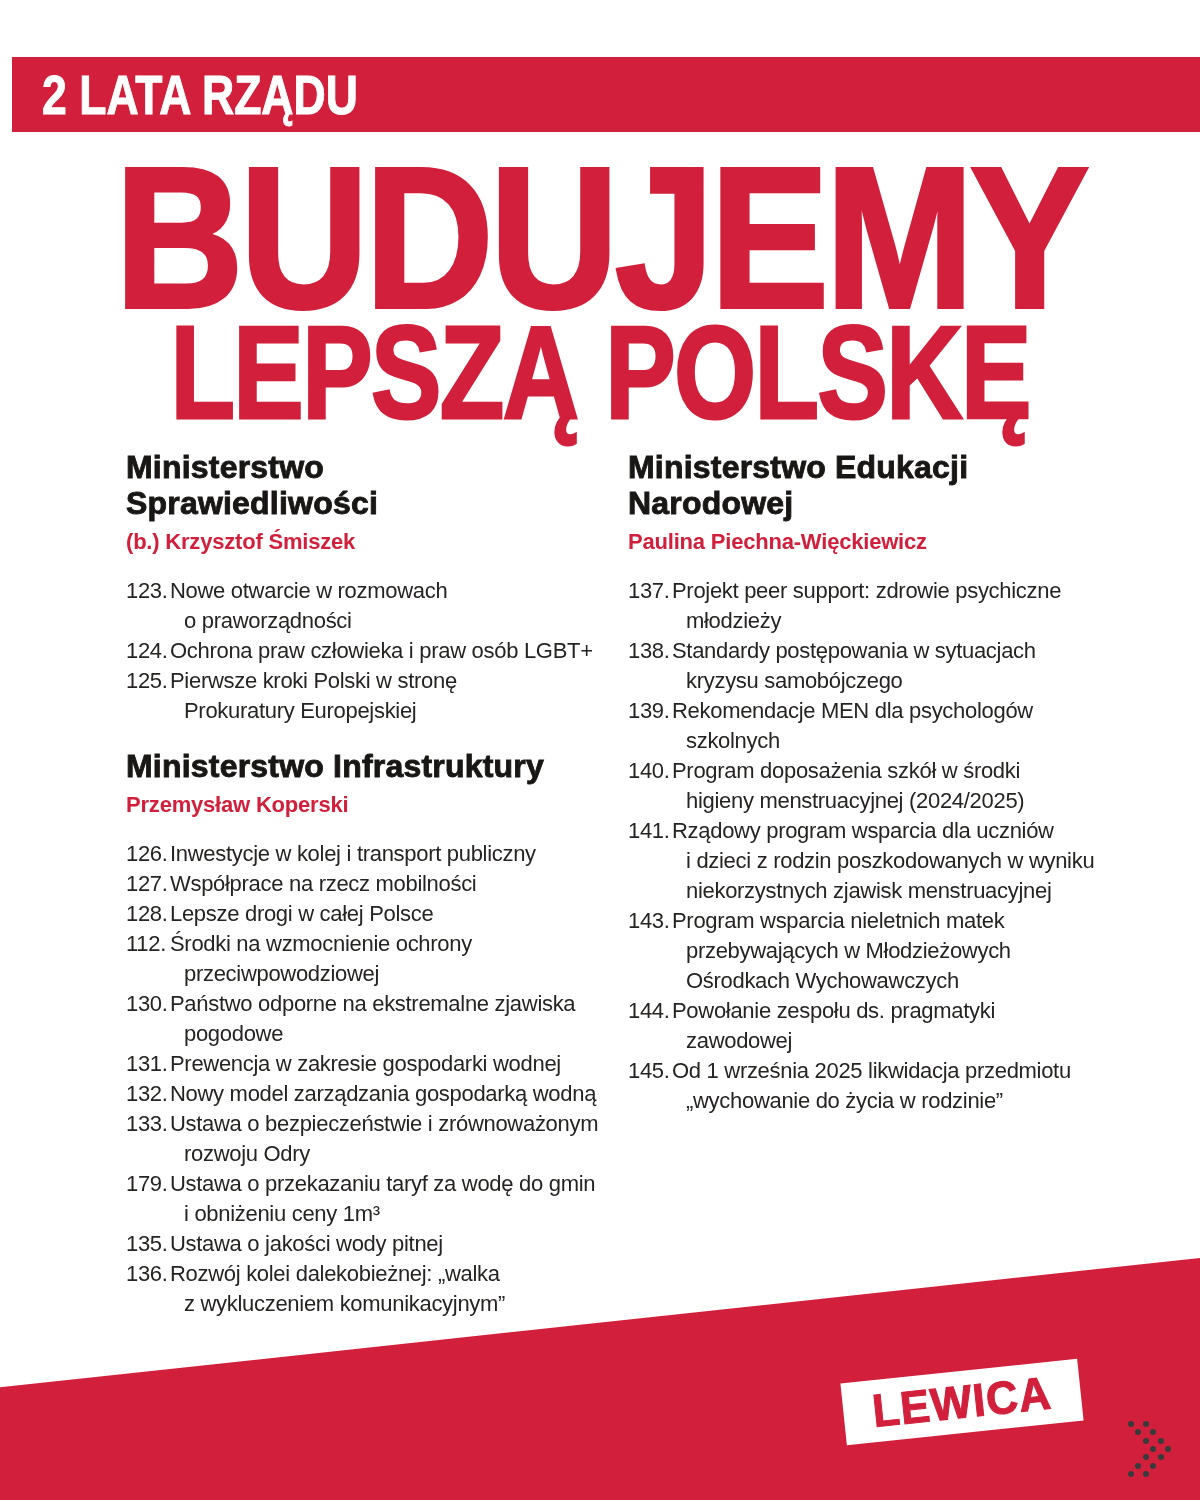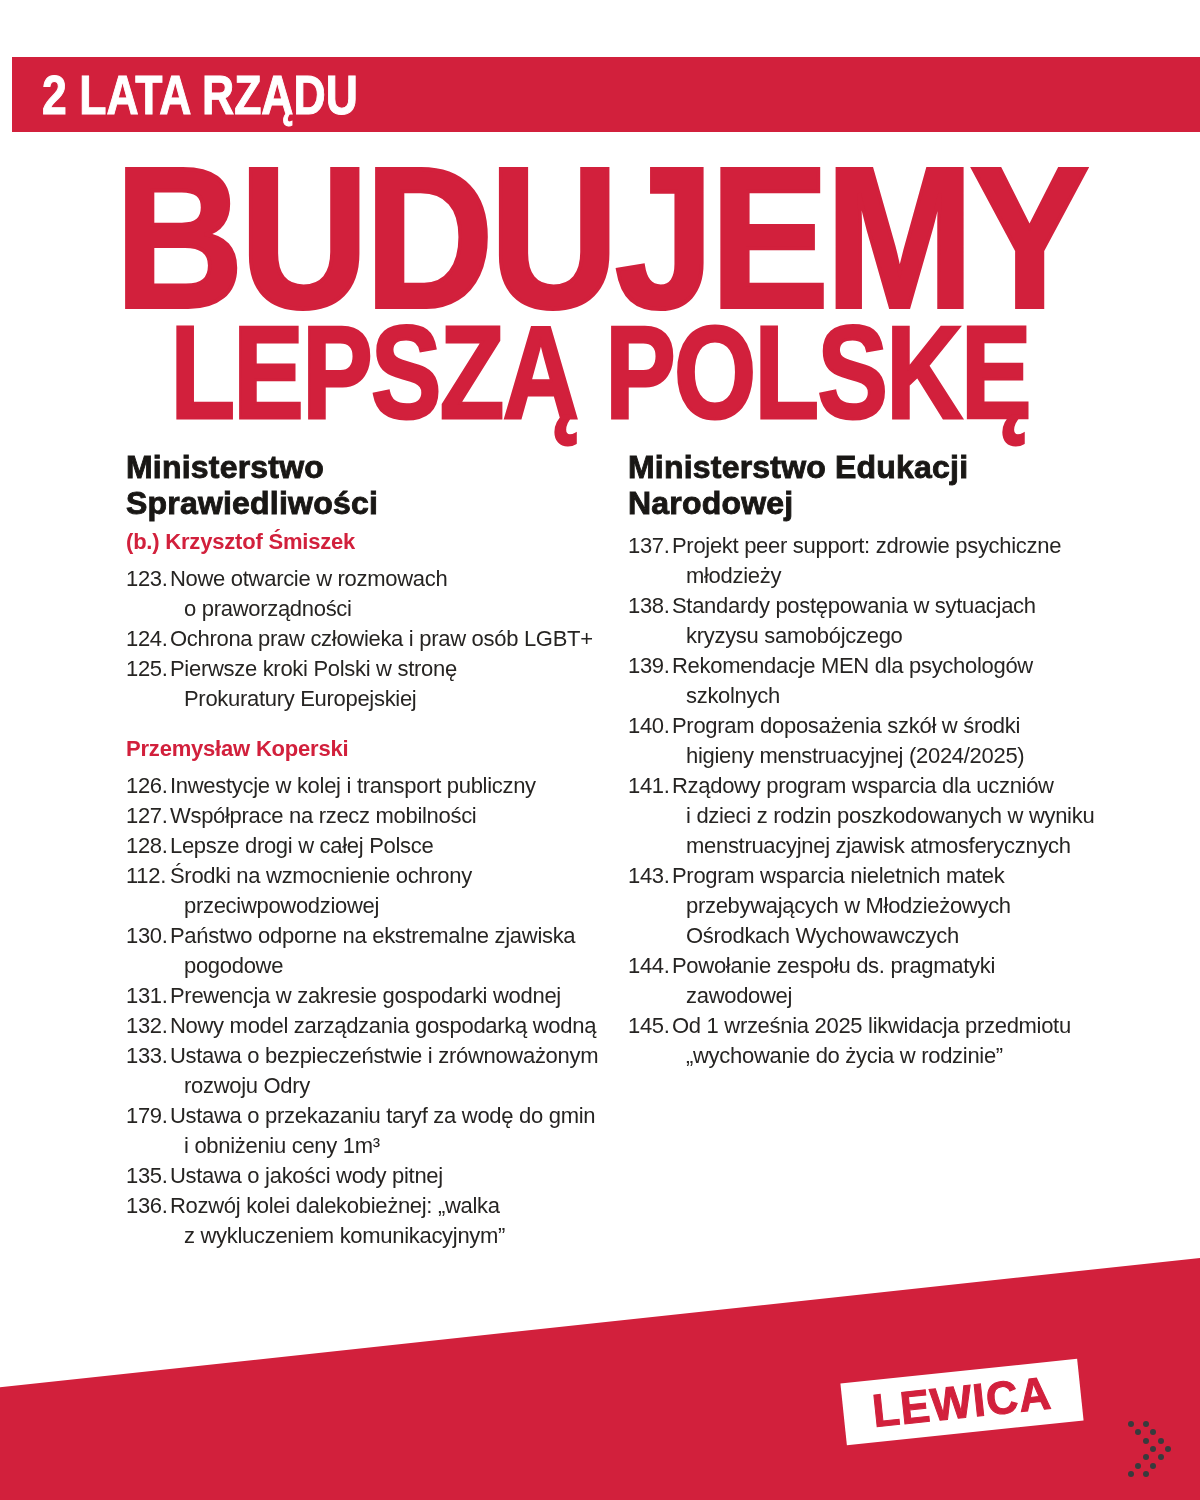--- a/index.html
+++ b/index.html
@@ -43,21 +43,21 @@
   .col-right{left:628px;width:560px;}
   .section + .section{margin-top:22px;}
   .ministry{
     font-size:32px;line-height:36px;font-weight:bold;color:var(--dark);
     -webkit-text-stroke:0.9px var(--dark);letter-spacing:0.2px;
   }
   .minister{
     margin-top:8px;font-size:22px;line-height:25px;font-weight:bold;color:var(--red);
     letter-spacing:-0.2px;
   }
-  .items{margin-top:10px;}
+  .items{margin-top:22px;}
   .item{display:flex;font-size:22px;line-height:30px;color:var(--body);letter-spacing:-0.3px;}
   .item .num{flex:0 0 44px;}
   .item .txt{flex:1;white-space:nowrap;}
   .item .cont{display:inline-block;padding-left:14px;}
   
   .footer-band{
     position:absolute;left:0;top:1255px;width:1200px;height:245px;
     background:var(--red);
     -webkit-clip-path:polygon(0 54%, 100% 1.2%, 100% 100%, 0 100%);
     clip-path:polygon(0 54%, 100% 1.2%, 100% 100%, 0 100%);
@@ -104,20 +104,21 @@
             <span class="num">124.</span>
             <span class="txt">Ochrona praw człowieka i praw osób LGBT+</span>
           </div>
           <div class="item">
             <span class="num">125.</span>
             <span class="txt">Pierwsze kroki Polski w stronę<br><span class="cont">Prokuratury Europejskiej</span></span>
           </div>
         </div>
       </div>
       <div class="section">
+        <div class="ministry">Ministerstwo Infrastruktury</div>
         <div class="minister">Przemysław Koperski</div>
         <div class="items">
           <div class="item">
             <span class="num">126.</span>
             <span class="txt">Inwestycje w kolej i transport publiczny</span>
           </div>
           <div class="item">
             <span class="num">127.</span>
             <span class="txt">Współprace na rzecz mobilności</span>
           </div>
@@ -156,40 +157,41 @@
           <div class="item">
             <span class="num">136.</span>
             <span class="txt">Rozwój kolei dalekobieżnej: „walka<br><span class="cont">z wykluczeniem komunikacyjnym”</span></span>
           </div>
         </div>
       </div>
     </div>
   <div class="col col-right">
       <div class="section">
         <div class="ministry">Ministerstwo Edukacji<br>Narodowej</div>
+        <div class="minister">Paulina Piechna-Więckiewicz</div>
         <div class="items">
           <div class="item">
             <span class="num">137.</span>
             <span class="txt">Projekt peer support: zdrowie psychiczne<br><span class="cont">młodzieży</span></span>
           </div>
           <div class="item">
             <span class="num">138.</span>
             <span class="txt">Standardy postępowania w sytuacjach<br><span class="cont">kryzysu samobójczego</span></span>
           </div>
           <div class="item">
             <span class="num">139.</span>
             <span class="txt">Rekomendacje MEN dla psychologów<br><span class="cont">szkolnych</span></span>
           </div>
           <div class="item">
             <span class="num">140.</span>
             <span class="txt">Program doposażenia szkół w środki<br><span class="cont">higieny menstruacyjnej (2024/2025)</span></span>
           </div>
           <div class="item">
             <span class="num">141.</span>
-            <span class="txt">Rządowy program wsparcia dla uczniów<br><span class="cont">i dzieci z rodzin poszkodowanych w wyniku</span><br><span class="cont">menstruacyjnej zjawisk atmosferycznych</span></span>
+            <span class="txt">Rządowy program wsparcia dla uczniów<br><span class="cont">i dzieci z rodzin poszkodowanych w wyniku</span><br><span class="cont">niekorzystnych zjawisk menstruacyjnej</span></span>
           </div>
           <div class="item">
             <span class="num">143.</span>
             <span class="txt">Program wsparcia nieletnich matek<br><span class="cont">przebywających w Młodzieżowych</span><br><span class="cont">Ośrodkach Wychowawczych</span></span>
           </div>
           <div class="item">
             <span class="num">144.</span>
             <span class="txt">Powołanie zespołu ds. pragmatyki<br><span class="cont">zawodowej</span></span>
           </div>
           <div class="item">

